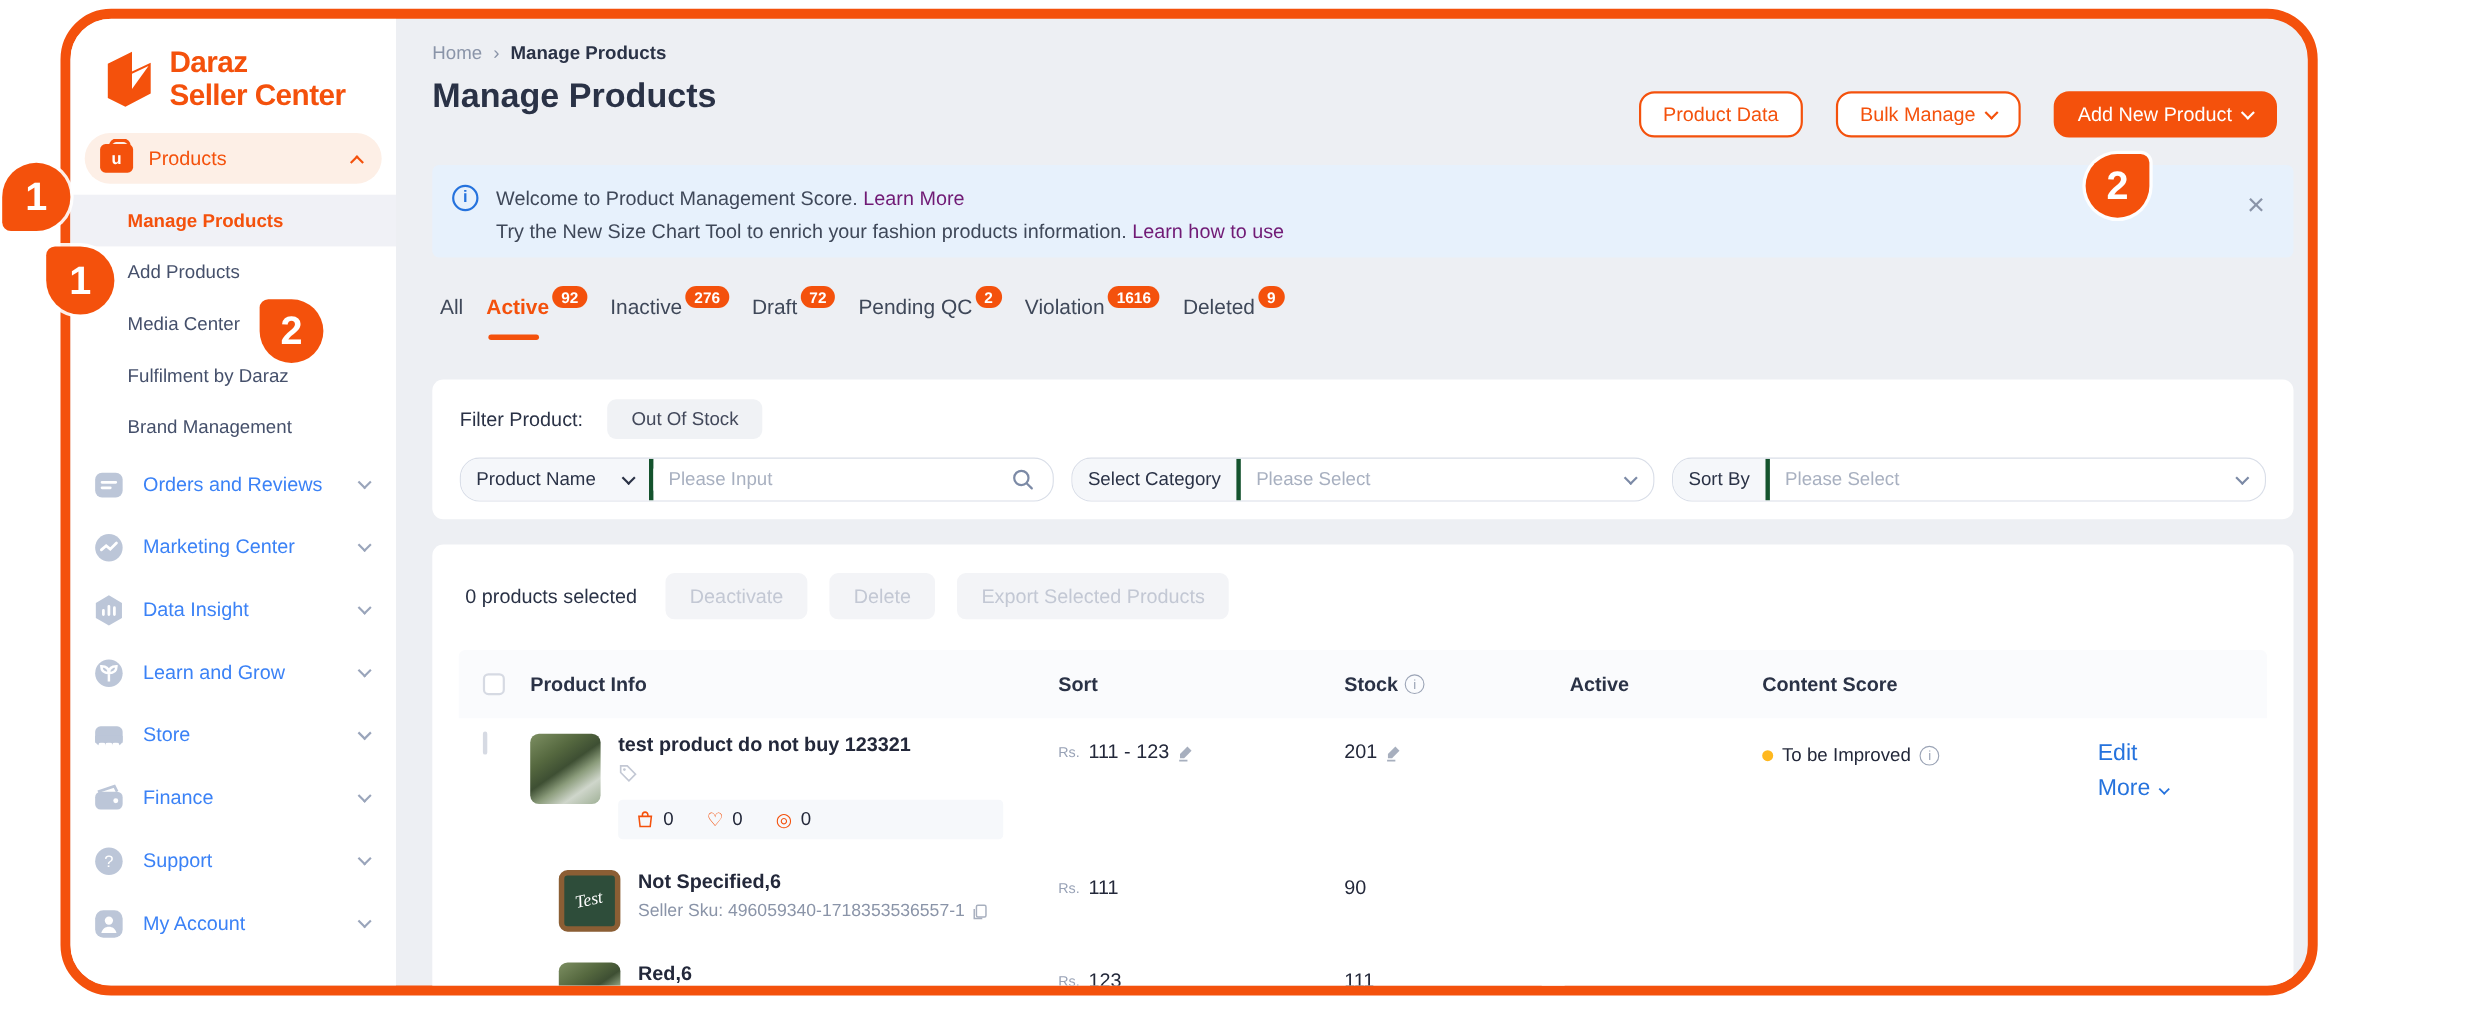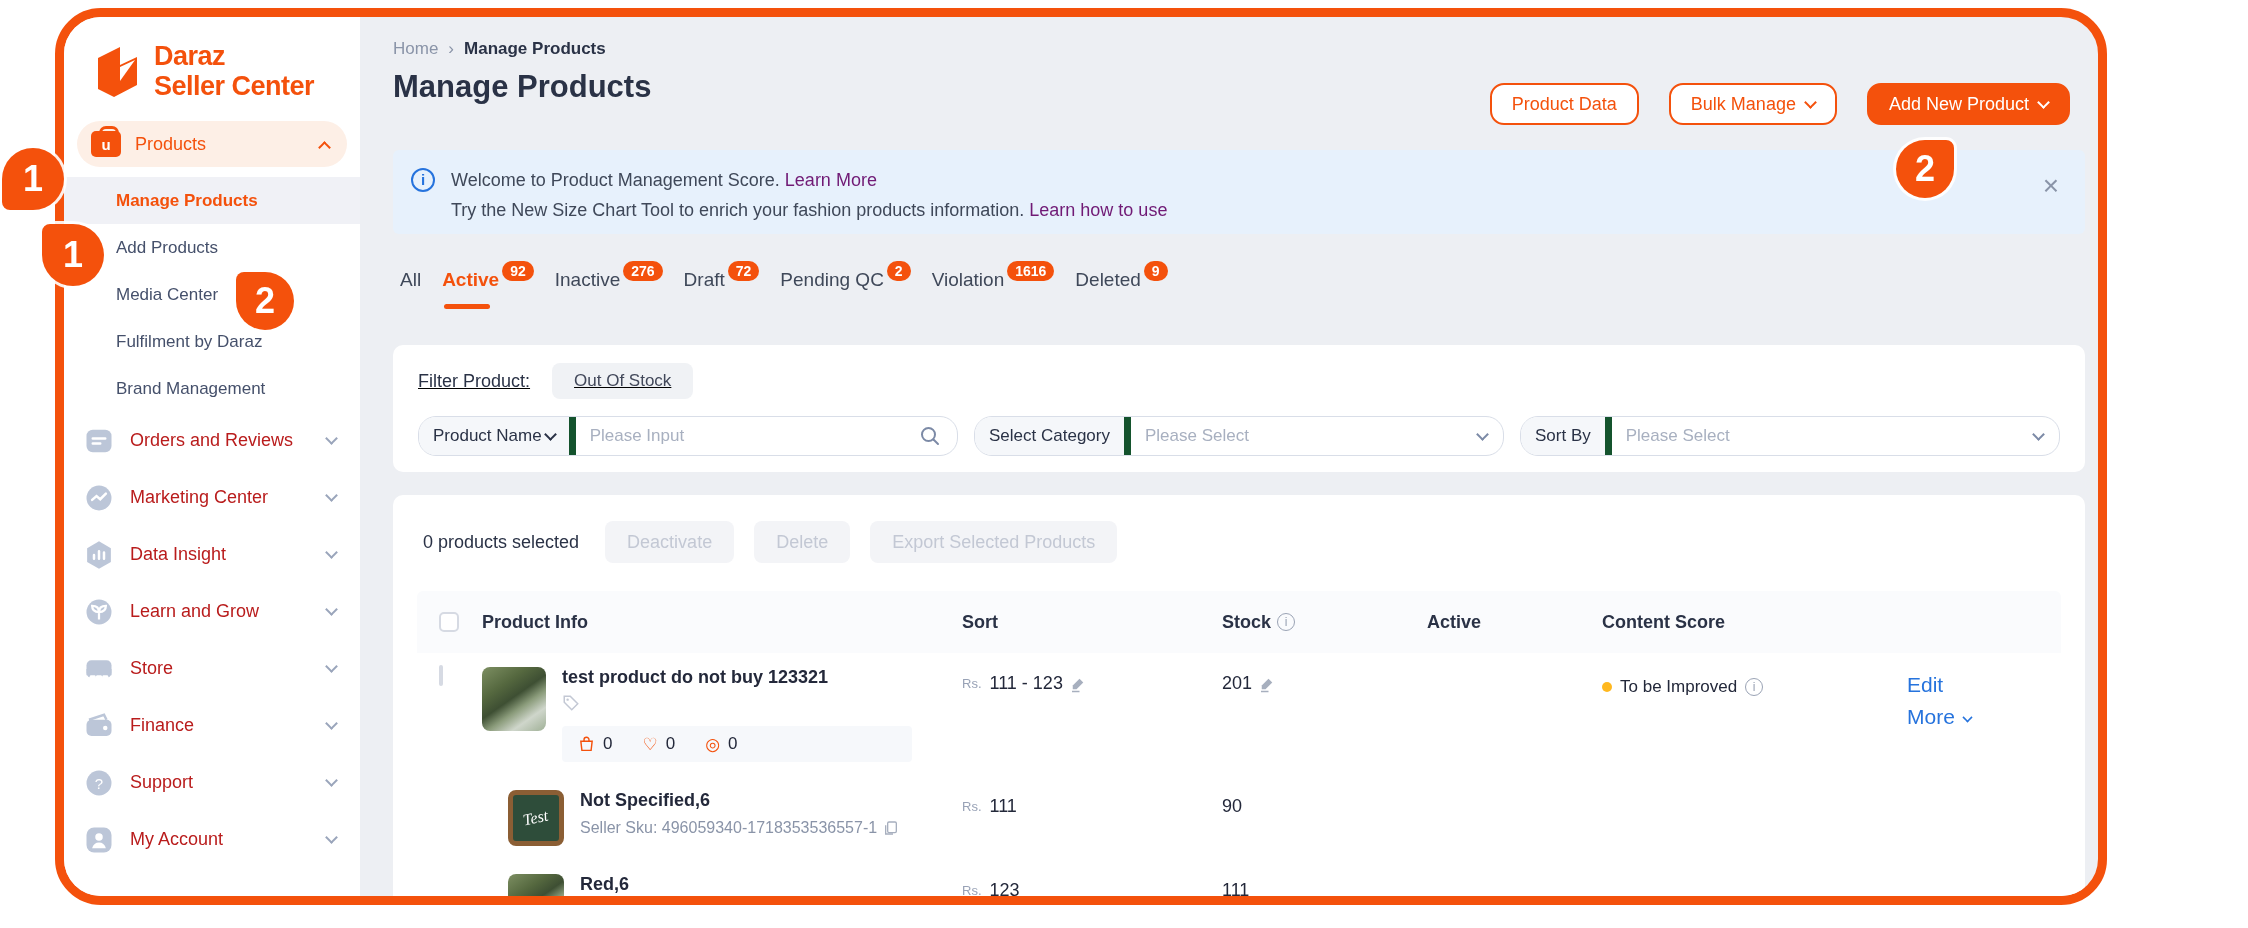--- a/index.html
+++ b/index.html
@@ -28,21 +28,21 @@
             display:flex; align-items:center; justify-content:center; margin-right:14px; position:relative; }
   .bag-ic::before { content:""; position:absolute; top:-5px; left:8px; width:14px; height:9px;
                     border:3px solid #F4510C; border-bottom:none; border-radius:7px 7px 0 0; }
   .chev { display:inline-block; width:9px; height:9px; border-right:2px solid currentColor; border-bottom:2px solid currentColor;
           transform:rotate(45deg); position:relative; top:-2px; }
   .chev.up { transform:rotate(-135deg); top:3px; }
   .ml-auto { margin-left:auto; }
   .sub-item { height:47px; display:flex; align-items:center; padding-left:52px; font-size:17px; color:#45506B; cursor:pointer; }
   .sub-item.active { background:#F0F1F6; color:#F4510C; font-weight:bold; }
   .nav-item { height:57px; display:flex; align-items:center; gap:16px; padding:0 24px 0 20px;
-              color:#b91c1c; font-size:18px; cursor:pointer; }
+              color:#3b82f6; font-size:18px; cursor:pointer; }
   .nav-item .chev { color:#9AA5BB; }
   .nico { width:30px; height:30px; flex-shrink:0; }
 
   
   .main { flex:1; position:relative; }
   .crumb { position:absolute; left:33px; top:22px; font-size:17px; color:#8A94A8; }
   .crumb b { color:#2A3246; }
   .crumb .sep { margin:0 10px; }
   .page-title { position:absolute; left:33px; top:52px; font-size:31px; font-weight:bold; color:#2A3246; }
   .head-btns { position:absolute; right:28px; top:66px; display:flex; gap:30px; }
@@ -60,29 +60,29 @@
 
   .tabs { position:absolute; left:40px; top:252px; display:flex; gap:21px; font-size:19px; color:#3F4859; }
   .tab { position:relative; padding-bottom:18px; cursor:pointer; white-space:nowrap; }
   .tab.active { color:#F4510C; font-weight:bold; }
   .tab.active::after { content:""; position:absolute; left:2px; bottom:0; width:46px; height:5px; background:#F4510C; border-radius:3px; }
   .tcount { display:inline-block; background:#F4510C; color:#fff; font-size:14px; font-weight:bold;
             border-radius:11px; padding:2px 8px; margin-left:3px; position:relative; top:-10px; }
 
   .card { position:absolute; left:33px; right:13px; background:#fff; border-radius:10px; }
   .filter-card { top:328px; height:127px; padding:18px 25px; }
-  .f-row1 { display:flex; align-items:center; gap:22px;text-decoration:underline; }
+  .f-row1 { display:flex; align-items:center; gap:22px; }
   .f-label { font-size:18px; color:#2A3246; }
   .f-chip { background:#F0F2F5; border-radius:8px; height:36px; padding:0 22px; display:flex; align-items:center;
             font-size:17px; color:#42485A; cursor:pointer; }
   .f-row2 { display:flex; gap:16px; margin-top:17px; }
   .f-input { height:40px; border:1px solid #D9DEE8; border-radius:18px; background:#fff; display:flex; align-items:center;
              overflow:hidden; font-size:17px; }
   .f-seg { background:#F5F7FA; height:100%; display:flex; align-items:center; padding:0 14px; color:#2A3246;
-           border-right:7px solid #14532d; gap:4px; cursor:pointer; white-space:nowrap; }
+           border-right:4px solid #14532d; gap:25px; cursor:pointer; white-space:nowrap; }
   .f-input input { border:none; outline:none; flex:1; padding:0 14px; font-size:17px; font-family:inherit; color:#2A3246; }
   .f-input input::placeholder { color:#A8B0C0; }
   .f-ph { flex:1; padding:0 14px; color:#A8B0C0; }
   .f-end { margin-right:16px; color:#7C8AA6; }
   .w-search { width:540px; } .w-cat { width:530px; } .w-sort { flex:1; }
 
   .main-card { top:478px; bottom:-40px; padding:26px 24px 0; border-radius:10px 10px 0 0; }
   .toolbar { display:flex; align-items:center; gap:20px; margin-left:6px; }
   .sel-txt { font-size:18px; color:#2A3246; margin-right:6px; }
   .dbtn { height:42px; padding:0 22px; background:#F3F4F7; border:none; border-radius:8px; color:#C3C8D4;

